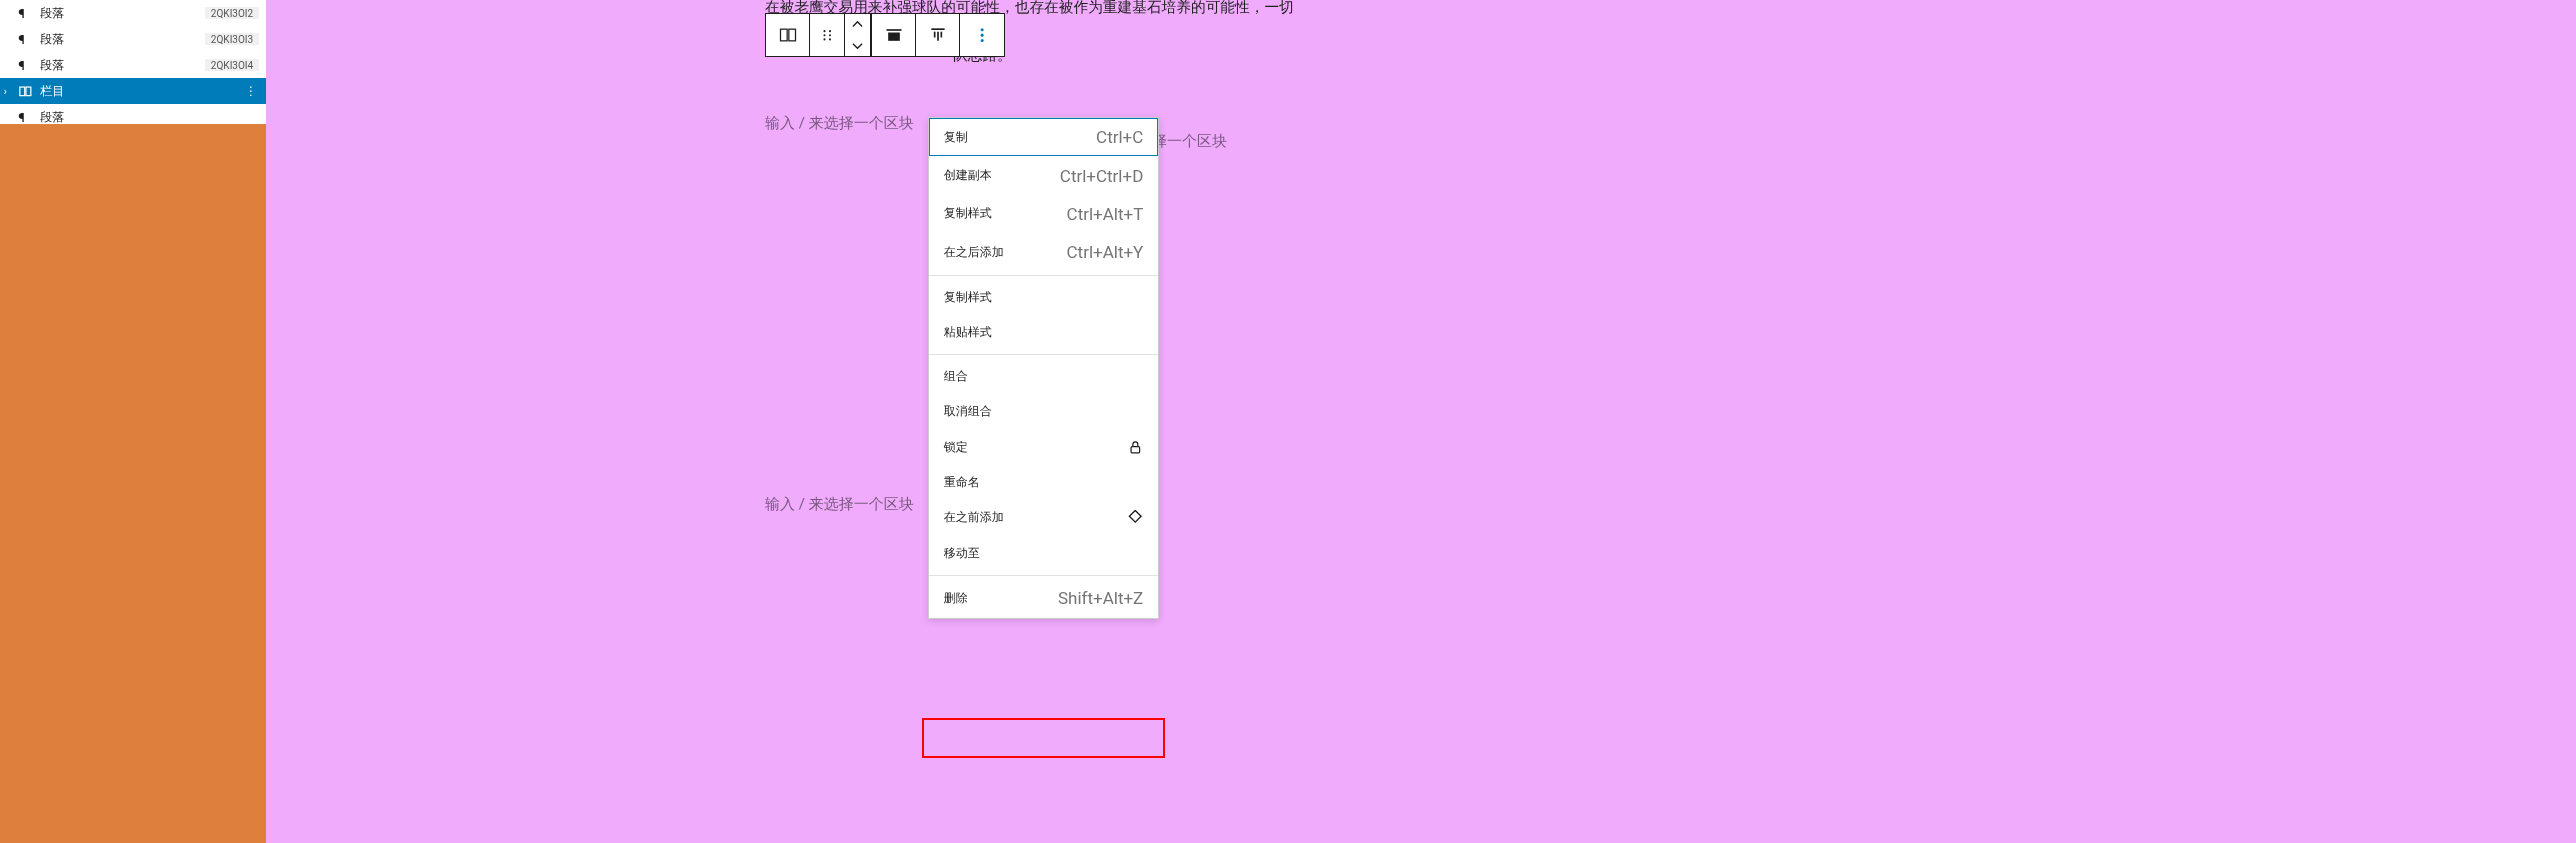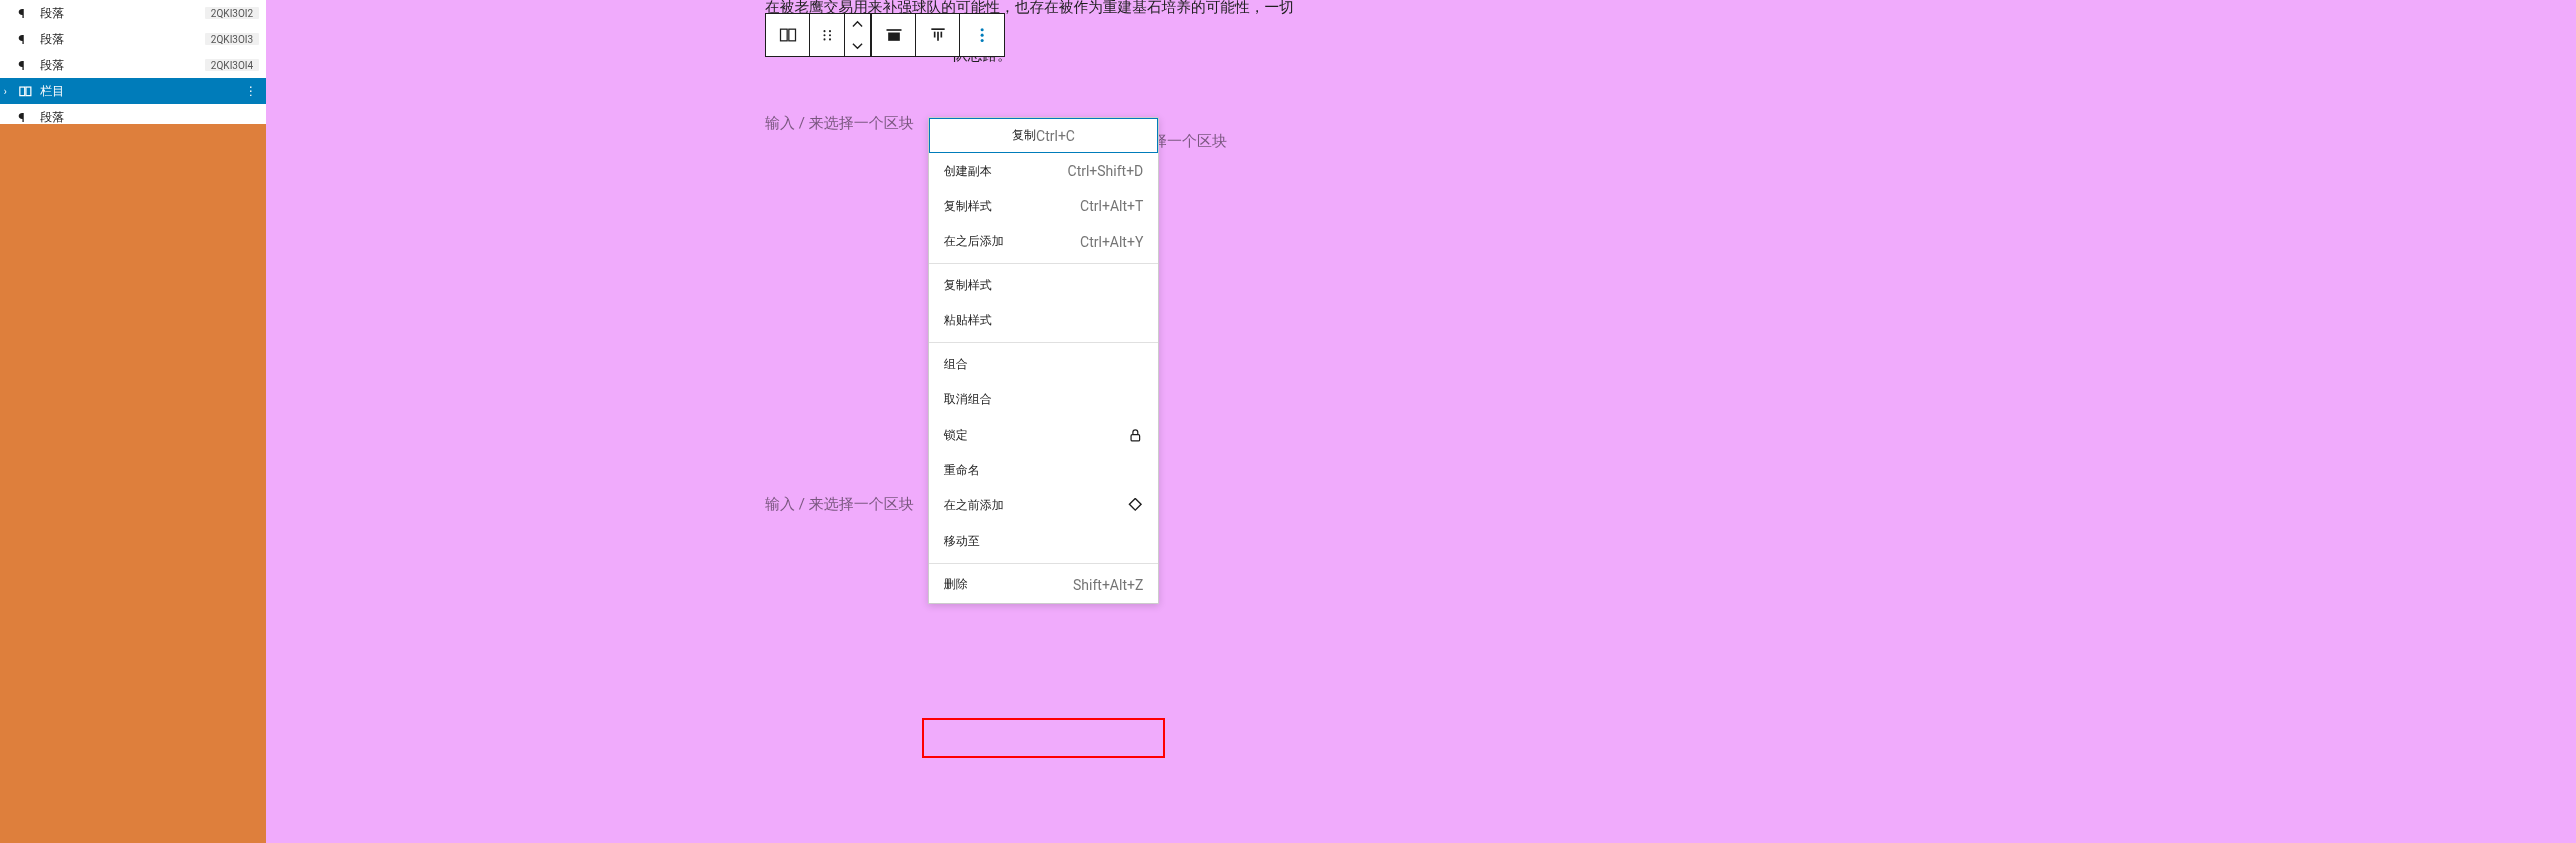--- a/index.html
+++ b/index.html
@@ -161,25 +161,24 @@
       align-items: center;
       justify-content: space-between;
       padding: 9.2px 14.7px;
       font-size: 12px;
       color: #1e1e1e;
       cursor: pointer;
     }
     .menu-item.highlighted {
       outline: 1.8px solid #007cba;
       outline-offset: -1.8px;
-      justify-content: center;
     }
     .menu-item .shortcut {
       color: #757575;
-      font-size: 14px;
+      font-size: 17px;
     }
     .menu-divider {
       height: 0.9px;
       background: #e0e0e0;
       margin: 3.7px 0;
     }
     .red-highlight {
       position: absolute;
       border: 2.8px solid #ff0000;
       pointer-events: none;
@@ -300,21 +299,21 @@
   <div class="placeholder-text ph2">择一个区块</div>
   <div class="placeholder-text ph3">输入 / 来选择一个区块</div>
 
   <div class="context-menu">
     <div class="menu-item highlighted">
       <span>复制</span>
       <span class="shortcut">Ctrl+C</span>
     </div>
     <div class="menu-item">
       <span>创建副本</span>
-      <span class="shortcut">Ctrl+Shift+D</span>
+      <span class="shortcut">Ctrl+Ctrl+D</span>
     </div>
     <div class="menu-item">
       <span>复制样式</span>
       <span class="shortcut">Ctrl+Alt+T</span>
     </div>
     <div class="menu-item">
       <span>在之后添加</span>
       <span class="shortcut">Ctrl+Alt+Y</span>
     </div>
     <div class="menu-divider"></div>

